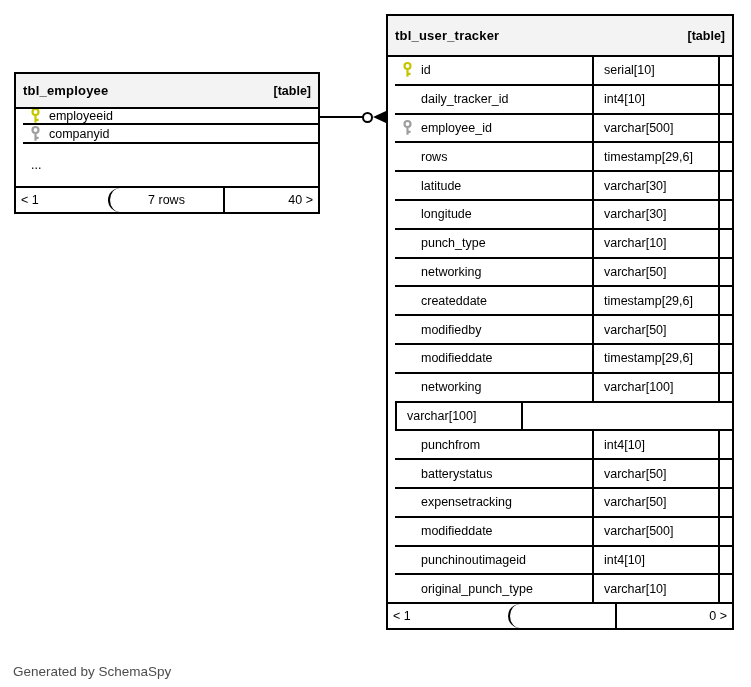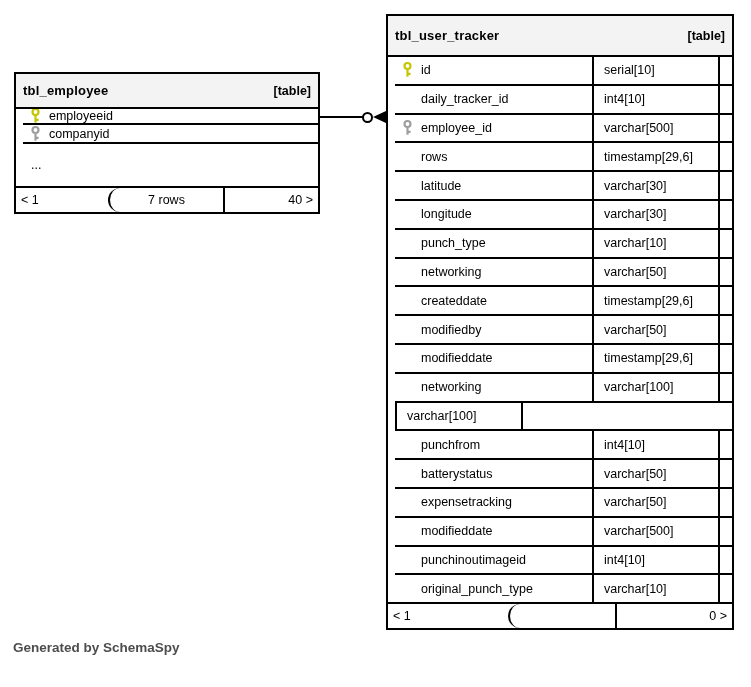--- a/index.html
+++ b/index.html
@@ -85,22 +85,22 @@
     border:2px solid var(--c-border,#000); border-radius:50%; background:#fff;
   }
   .rel-arrow {
     position:absolute; left:373px; top:110.5px; width:0; height:0;
     border-top:6.5px solid transparent;
     border-bottom:6.5px solid transparent;
     border-right:13px solid var(--c-border,#000);
   }
 
   .caption {
-    position:absolute; left:13px; top:640px;
-    font-size:13.5px; color:var(--c-caption,#4d4d4d);font-weight:bold;
+    position:absolute; left:13px; top:664px;
+    font-size:13.5px; color:var(--c-caption,#4d4d4d);
   }
 </style>
 </head>
 <body>
 
 <div class="canvas">
 
   <div class="db-table" id="table-employee">
     <div class="tbl-header">
       <span class="tbl-title">tbl_employee</span>

